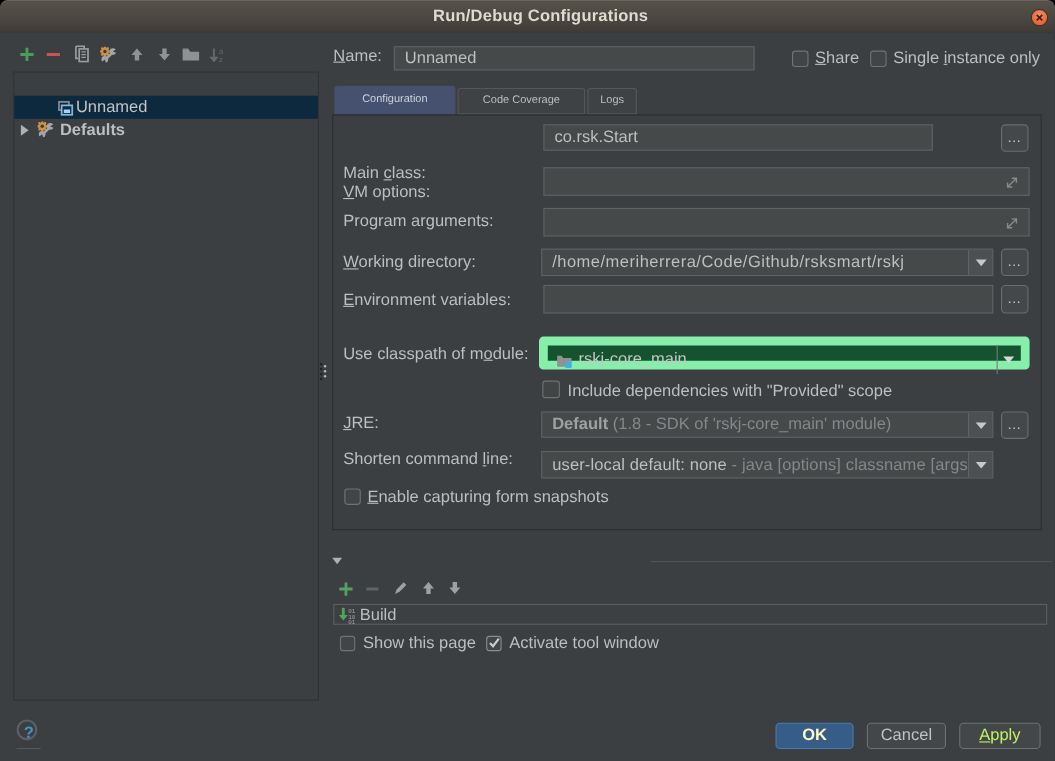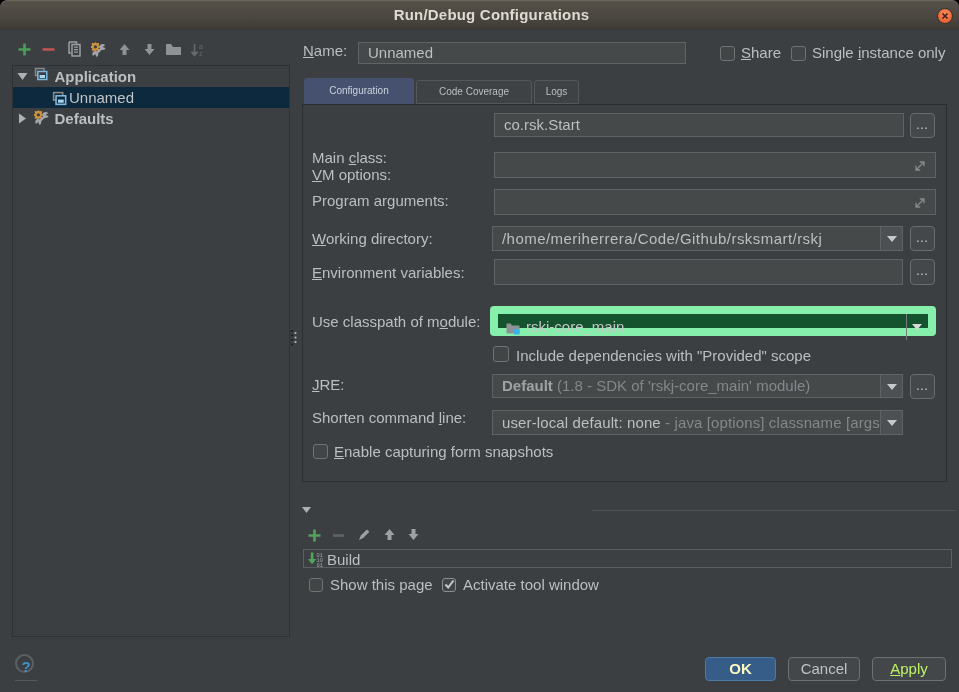--- a/index.html
+++ b/index.html
@@ -83,31 +83,20 @@
       <path d="M1 3 h5.5 l1.5 2 h8 v8 h-15 z" fill="#8f9294"></path>
       <path d="M1 2 h5 l1 1.3 h-6 z" fill="#8f9294"></path>
     </svg>
   <svg class="abs" style="left:190px; top:42px;" width="16" height="16" viewBox="0 0 16 16">
     <path d="M4.5 2 V11 M4.5 13.5 L2 10.5 H7 Z" stroke="#67696b" stroke-width="1.6" fill="#67696b"></path>
     <text x="9" y="7" font-size="7" fill="#67696b">a</text>
       <text x="9" y="14" font-size="7" fill="#67696b">z</text>
   </svg>
 
   <div id="tree" class="abs" style="left:12px; top:65px; width:278px; height:572px; border:1px solid #2f3234;">
-    <div class="abs" style="left:0; top:0; width:276px; height:21px;">
-      <svg class="abs" style="left:4px; top:5.5px;" width="11" height="9" viewBox="0 0 11 9">
-          <path d="M0.5 1 L10.5 1 L5.5 8 Z" fill="#aeb1b3"></path>
-        </svg>
-      <svg class="abs" style="left:21px; top:1px;" width="15" height="15" viewBox="0 0 15 15">
-        <rect x="1.5" y="1.5" width="8.5" height="7" fill="none" stroke="#87898b" stroke-width="1.5"></rect>
-        <rect x="3.8" y="4.5" width="9" height="8" fill="#3b3f42" stroke="#7cb8de" stroke-width="1.5"></rect>
-        <rect x="5.6" y="8" width="5.4" height="3" fill="#a5d4ef"></rect>
-      </svg>
-      <div class="abs" style="left:41.5px; top:0; line-height:21px; font-weight:bold; color:#bcbec0;">Application</div>
-    </div>
     <div class="abs" style="left:0; top:20.5px; width:276px; height:21px; background:#0d293e;">
       <svg class="abs" style="left:39px; top:4.5px;" width="16" height="16" viewBox="0 0 15 15">
         <rect x="1.5" y="1.5" width="8.5" height="7" fill="none" stroke="#87898b" stroke-width="1.5"></rect>
         <rect x="3.8" y="4.5" width="9" height="8" fill="#0d293e" stroke="#7cb8de" stroke-width="1.5"></rect>
         <rect x="5.6" y="8" width="5.4" height="3" fill="#a5d4ef"></rect>
       </svg>
       <div class="abs" style="left:56px; top:0; line-height:21px; color:#c2c4c6;">Unnamed</div>
     </div>
     <div class="abs" style="left:0; top:41.5px; width:276px; height:21px;">
       <svg class="abs" style="left:5px; top:5px;" width="9" height="11" viewBox="0 0 9 11">
@@ -153,21 +142,21 @@
   <div class="cb" style="left:791px; top:46px;"></div>
   <div class="label" style="left:812px; top:43.5px;">Single <u>i</u>nstance only</div>
 
   <div class="tab" style="left:304px; top:78px; width:110px; height:26px; background:#45516e; border-color:#45516e; color:#ccd2dd; line-height:24px;">Configuration</div>
   <div class="tab" style="left:416px; width:116px;">Code Coverage</div>
   <div class="tab" style="left:534px; width:45px;">Logs</div>
 
   <div class="abs" style="left:302px; top:104px; width:645px; height:378px; border:1px solid #2c2f31; border-top-color:#2a2d2f;"></div>
 
   <div class="label" style="left:312px; top:117px;margin-top:32px;">Main <u>c</u>lass:</div>
-  <div class="inp" style="left:494px; top:113px; width:410px; height:24px; line-height:22px;">co.rsk.Start</div>
+  <div class="inp" style="left:494px; top:113px; width:354px; height:24px; line-height:22px;">co.rsk.Start</div>
   <div class="btn-dots" style="left:910px; top:113px; height:25px; line-height:21px;">…</div>
 
   <div class="label" style="left:312px; top:166px;"><u>V</u>M options:</div>
   <div class="inp" style="left:494px; top:152px; width:442px; height:26px;"></div>
   <svg class="abs" style="left:913px; top:159px;" width="14" height="14" viewBox="0 0 14 14">
       <path d="M3.5 10.5 L10.5 3.5 M6.8 3 H11 V7.2 M7.2 11 H3 V6.8" stroke="#87898b" stroke-width="1.3" fill="none"></path>
     </svg>
 
   <div class="label" style="left:312px; top:192px;">Program ar<u>g</u>uments:</div>
   <div class="inp" style="left:494px; top:189px; width:442px; height:26px;"></div>

